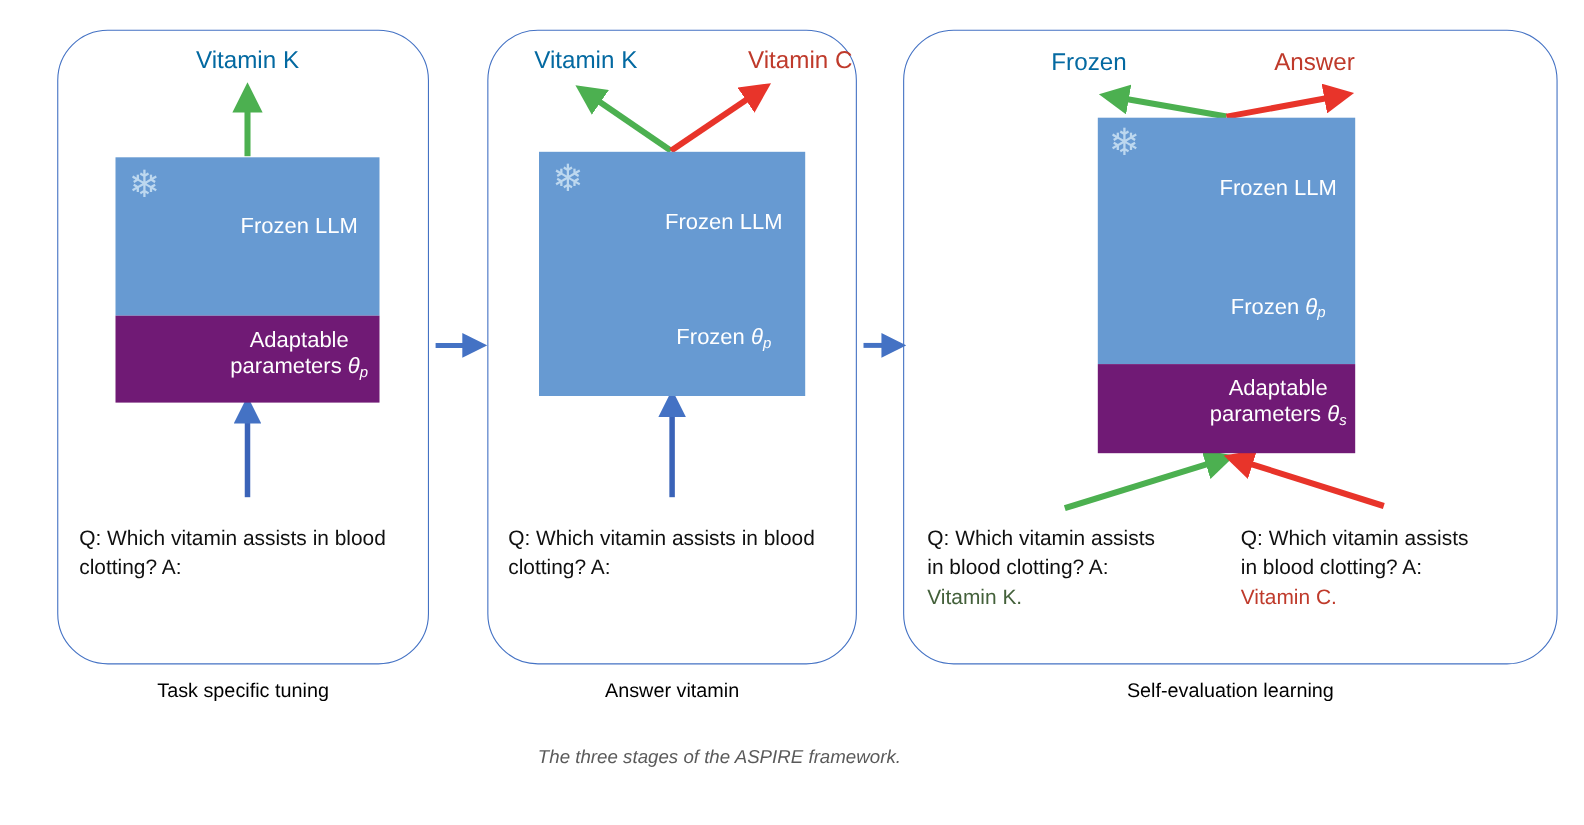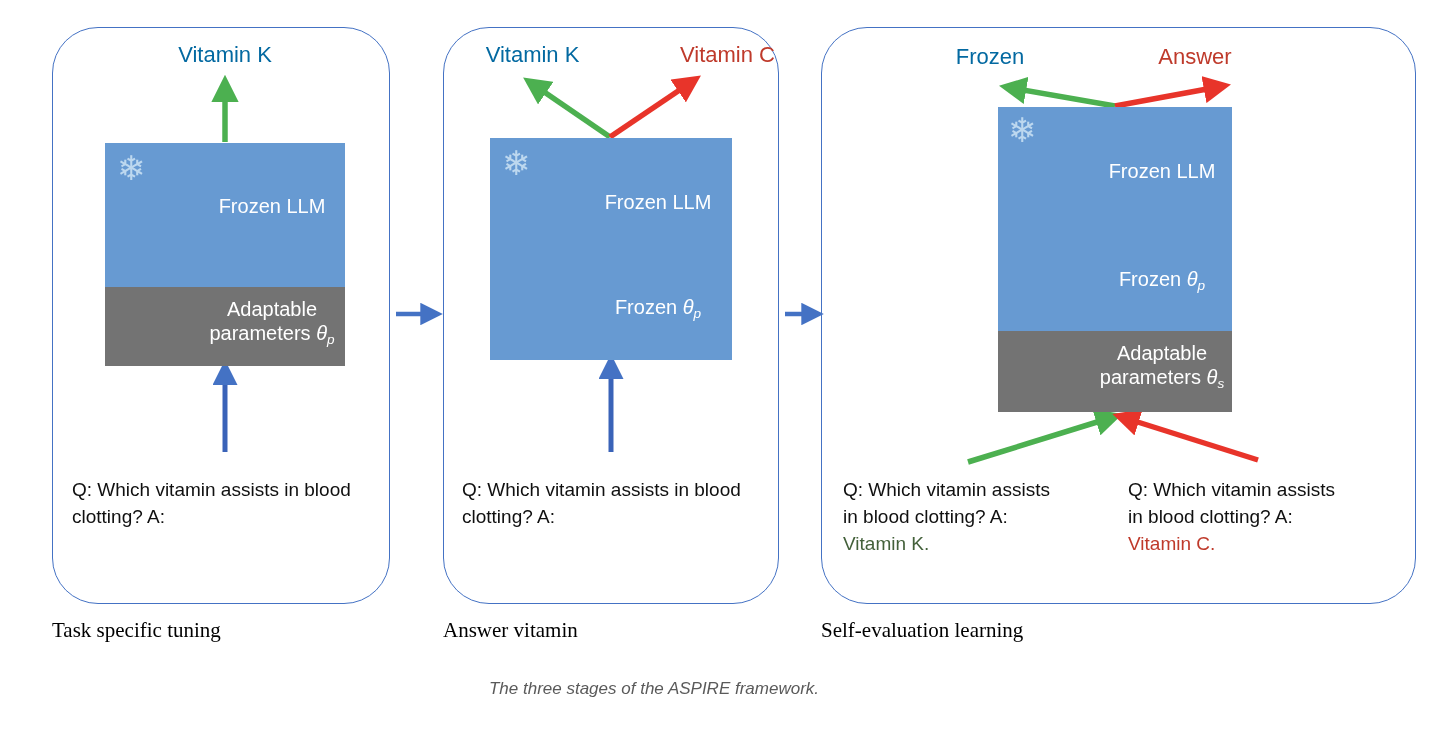--- a/index.html
+++ b/index.html
@@ -16,43 +16,42 @@
     border-radius:46px;
     box-sizing:border-box;
     background:transparent;
   }
   #panel1{left:52px;top:27px;width:338px;height:577px;}
   #panel2{left:443px;top:27px;width:336px;height:577px;}
   #panel3{left:821px;top:27px;width:595px;height:577px;}
 
   .stage-label{
     position:absolute;
-    font-size:21px;
+    font-size:18px;
     color:#000000;
-    text-align:left;
+    text-align:center;
     white-space:nowrap;
-    font-family:Liberation Serif, serif;
   }
   #label1{left:52px;top:618px;width:338px;}
   #label2{left:443px;top:618px;width:336px;}
   #label3{left:821px;top:618px;width:595px;}
 
   .caption{
     position:absolute;
     left:0;top:679px;width:1308px;
     text-align:center;
     font-size:17px;
     font-style:italic;
     color:#5a5a5a;
   }
 
   
   .mbox{position:absolute;box-sizing:border-box;}
   .blue{background:#679ad2;}
-  .red{background:#737373;}
+  .red{background:#701a75;}
   .mbox .mtext{
     position:absolute;left:0;width:100%;
     text-align:center;color:#ffffff;
     font-size:20px;line-height:1.22;margin-left:47px;
   }
 
   
   .snow{
     position:absolute;
     color:#d6eaf8;

